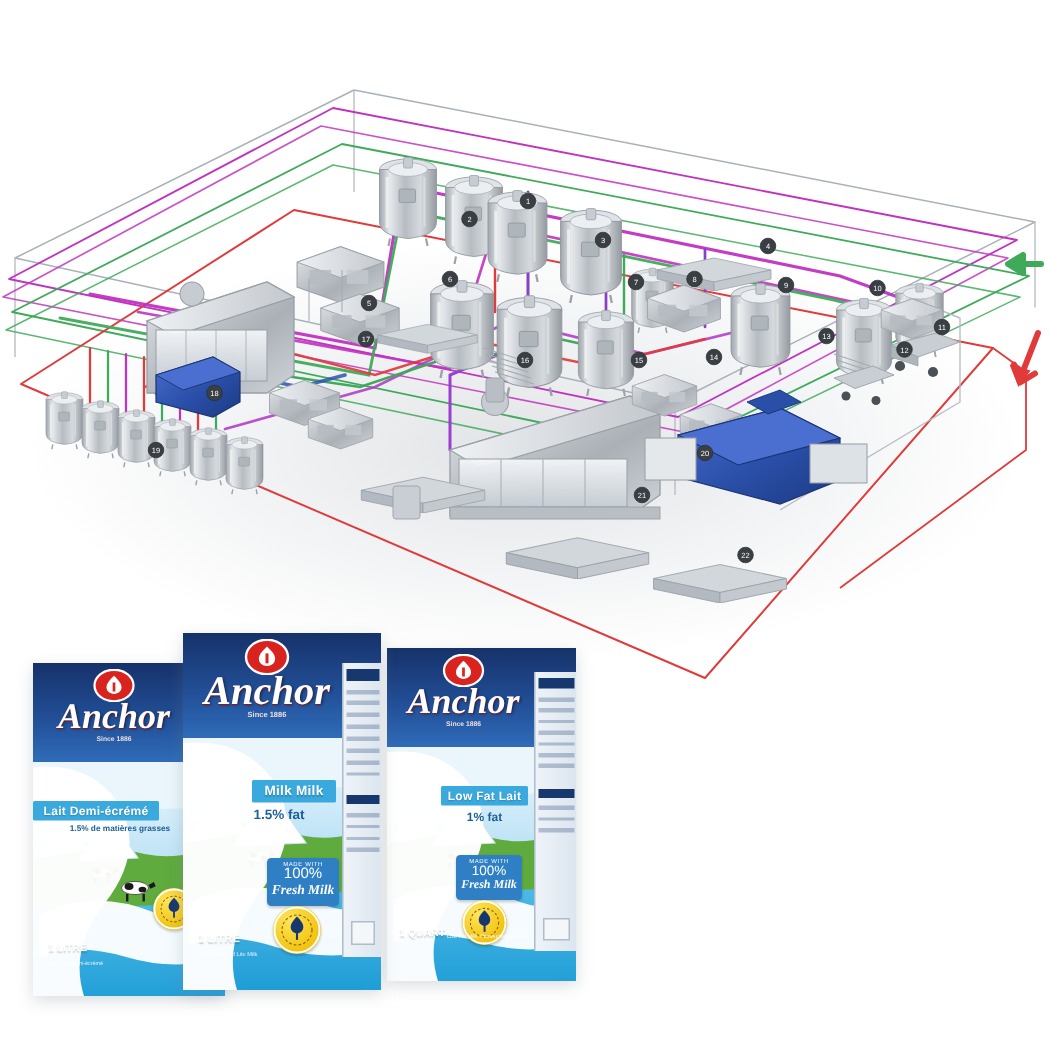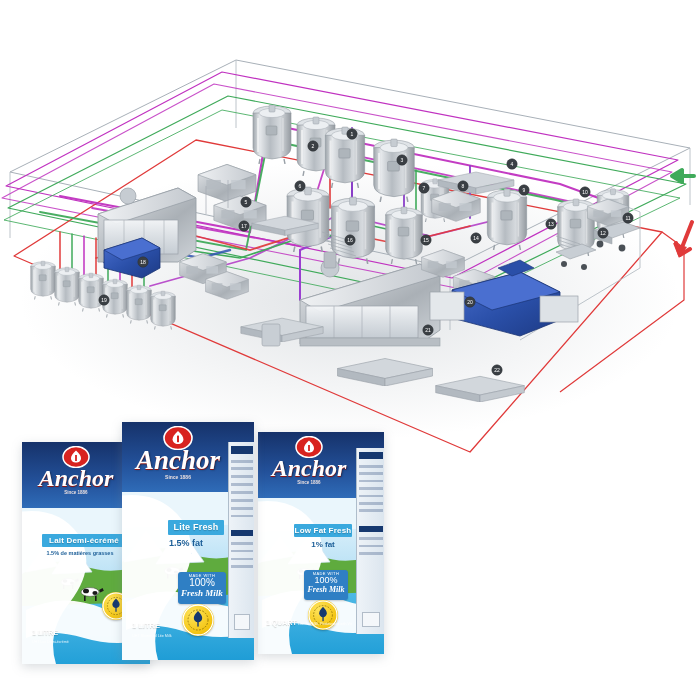--- a/index.html
+++ b/index.html
@@ -464,21 +464,21 @@
         <div class="logo" style="left:6px;top:4px;width:96px;">
           <svg width="96" height="22" viewBox="0 0 96 22" style="display:block;margin:0 auto;">
             <ellipse cx="48" cy="11" rx="13" ry="10.5" fill="#d8231f" stroke="#ffffff" stroke-width="1.5"></ellipse>
             <path d="M48,4.5 C51.5,8 53,10 53,12.2 C53,14.8 50.8,16.6 48,16.6 C45.2,16.6 43,14.8 43,12.2 C43,10 44.5,8 48,4.5 Z" fill="#ffffff"></path>
             <rect x="47.1" y="9" width="1.8" height="6" fill="#d8231f"></rect>
           </svg>
           <div class="logo-word" style="font-size:24px;margin-top:-2px;">Anchor</div>
           <div class="logo-since" style="font-size:4.5px;margin-top:1px;">Since 1886</div>
         </div>
 
-        <div class="variant-band" style="left:20px;width:84px;top:92px;height:13px;line-height:13px;font-size:8px;">Lait Demi-écrémé</div>
+        <div class="variant-band" style="left:0;width:84px;top:92px;height:13px;line-height:13px;font-size:8px;">Lait Demi-écrémé</div>
         <div class="variant-sub" style="left:16px;width:84px;top:108px;font-size:5.5px;line-height:7px;white-space:normal;">1.5% de matières grasses</div>
 
         <div class="volume" style="left:10px;bottom:28px;font-size:7px;">1 LITRE</div>
         <div class="volume-sub" style="left:10px;bottom:20px;font-size:3.6px;">UHT Lait Demi-écrémé</div>
 
         <div class="nz-seal" style="left:80px;top:150px;width:28px;height:28px;">
           <svg width="28" height="28" viewBox="0 0 28 28">
             <circle cx="14" cy="14" r="13" fill="none" stroke="#ffffff" stroke-width="1.2"></circle>
             <circle cx="14" cy="14" r="8.6" fill="none" stroke="#8a6c04" stroke-width=".7" stroke-dasharray="1.6 1.3"></circle>
             <path d="M14,6.5 C16.4,9 17.6,10.6 17.6,12.4 C17.6,14.5 16,16 14,16 C12,16 10.4,14.5 10.4,12.4 C10.4,10.6 11.6,9 14,6.5 Z" fill="#16386f"></path>
@@ -557,21 +557,21 @@
         <div class="logo" style="left:6px;top:4px;width:100px;">
           <svg width="100" height="24" viewBox="0 0 100 24" style="display:block;margin:0 auto;">
             <ellipse cx="50" cy="12" rx="14" ry="11.5" fill="#d8231f" stroke="#ffffff" stroke-width="1.6"></ellipse>
             <path d="M50,5 C53.8,8.6 55.4,10.8 55.4,13.2 C55.4,16 53,18 50,18 C47,18 44.6,16 44.6,13.2 C44.6,10.8 46.2,8.6 50,5 Z" fill="#ffffff"></path>
             <rect x="49" y="9.6" width="2" height="6.6" fill="#d8231f"></rect>
           </svg>
           <div class="logo-word" style="font-size:27px;margin-top:-3px;">Anchor</div>
           <div class="logo-since" style="font-size:5px;margin-top:1px;">Since 1886</div>
         </div>
 
-        <div class="variant-band" style="left:46px;width:56px;top:98px;height:15px;line-height:15px;font-size:9px;">Lite Fresh</div>
+        <div class="variant-band" style="left:46px;width:56px;top:98px;height:15px;line-height:15px;font-size:9px;">Milk Milk</div>
         <div class="variant-sub" style="left:36px;width:56px;top:116px;font-size:9px;">1.5% fat</div>
 
         <div class="fresh-badge" style="left:56px;top:150px;width:48px;height:30px;padding-top:2px;">
           <div class="l1">MADE WITH</div>
           <div class="l2" style="font-size:10px;">100%</div>
           <div class="l3" style="font-size:9px;">Fresh Milk</div>
         </div>
 
         <div class="nz-seal" style="left:60px;top:182px;width:32px;height:32px;">
           <svg width="32" height="32" viewBox="0 0 32 32">
@@ -647,21 +647,21 @@
         <div class="logo" style="left:4px;top:4px;width:94px;">
           <svg width="94" height="22" viewBox="0 0 94 22" style="display:block;margin:0 auto;">
             <ellipse cx="47" cy="11" rx="13" ry="10.5" fill="#d8231f" stroke="#ffffff" stroke-width="1.5"></ellipse>
             <path d="M47,4.5 C50.5,8 52,10 52,12.2 C52,14.8 49.8,16.6 47,16.6 C44.2,16.6 42,14.8 42,12.2 C42,10 43.5,8 47,4.5 Z" fill="#ffffff"></path>
             <rect x="46.1" y="9" width="1.8" height="6" fill="#d8231f"></rect>
           </svg>
           <div class="logo-word" style="font-size:24px;margin-top:-2px;">Anchor</div>
           <div class="logo-since" style="font-size:4.5px;margin-top:1px;">Since 1886</div>
         </div>
 
-        <div class="variant-band" style="left:36px;width:58px;top:92px;height:13px;line-height:13px;font-size:8px;">Low Fat Fresh</div>
+        <div class="variant-band" style="left:36px;width:58px;top:92px;height:13px;line-height:13px;font-size:8px;">Low Fat Lait</div>
         <div class="variant-sub" style="left:36px;width:58px;top:108px;font-size:8px;">1% fat</div>
 
         <div class="fresh-badge" style="left:46px;top:138px;width:44px;height:28px;padding-top:2px;">
           <div class="l1">MADE WITH</div>
           <div class="l2" style="font-size:9px;">100%</div>
           <div class="l3" style="font-size:8px;">Fresh Milk</div>
         </div>
 
         <div class="nz-seal" style="left:50px;top:168px;width:30px;height:30px;">
           <svg width="30" height="30" viewBox="0 0 30 30">

